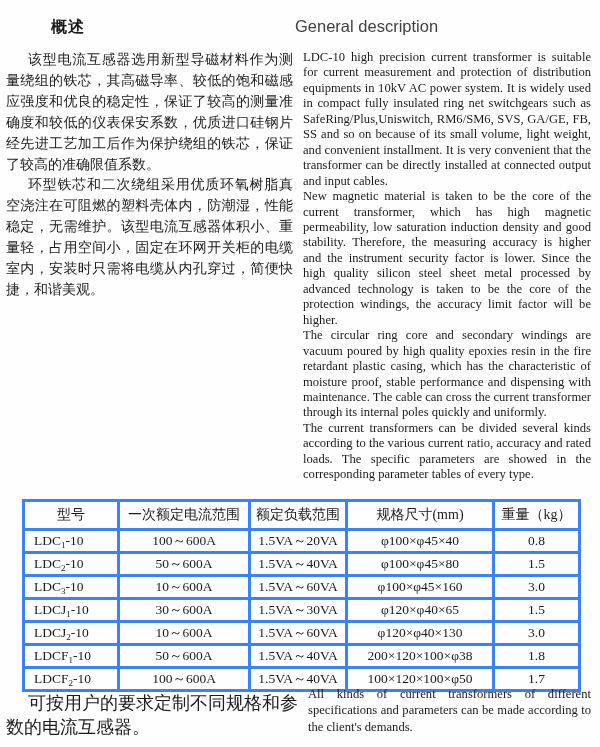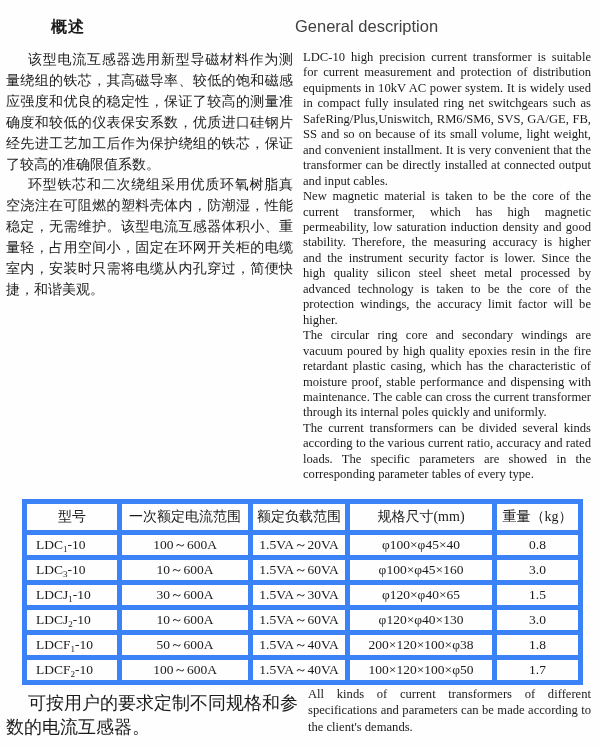--- a/index.html
+++ b/index.html
@@ -47,21 +47,21 @@
   .col-right p { margin: 0; }
   table.spec {
     position: absolute;
     left: 22px; top: 499px;
     width: 556px;
     border-collapse: collapse;
     table-layout: fixed;
     border: 2px solid #1f1f1f;
   }
   table.spec th, table.spec td {
-    border: 5px solid #3b82f6;
+    border: 3px solid #3b82f6;
     padding: 0;
     overflow: hidden;
     white-space: nowrap;
   }
   table.spec thead th {
     height: 26px;
     font-weight: normal;
     font-size: 14px;
     text-align: center;
     border-bottom: 2px solid #1f1f1f;
@@ -135,20 +135,27 @@
     </thead>
     <tbody>
       <tr>
         <td class="model"><span>LDC</span><sub>1</sub><span>-10</span></td>
         <td>100～600A</td>
         <td>1.5VA～20VA</td>
         <td>φ100×φ45×40</td>
         <td>0.8</td>
       </tr>
       <tr>
+        <td class="model"><span>LDC</span><sub>2</sub><span>-10</span></td>
+        <td>50～600A</td>
+        <td>1.5VA～40VA</td>
+        <td>φ100×φ45×80</td>
+        <td>1.5</td>
+      </tr>
+      <tr>
         <td class="model"><span>LDC</span><sub>3</sub><span>-10</span></td>
         <td>10～600A</td>
         <td>1.5VA～60VA</td>
         <td>φ100×φ45×160</td>
         <td>3.0</td>
       </tr>
       <tr>
         <td class="model"><span>LDCJ</span><sub>1</sub><span>-10</span></td>
         <td>30～600A</td>
         <td>1.5VA～30VA</td>

